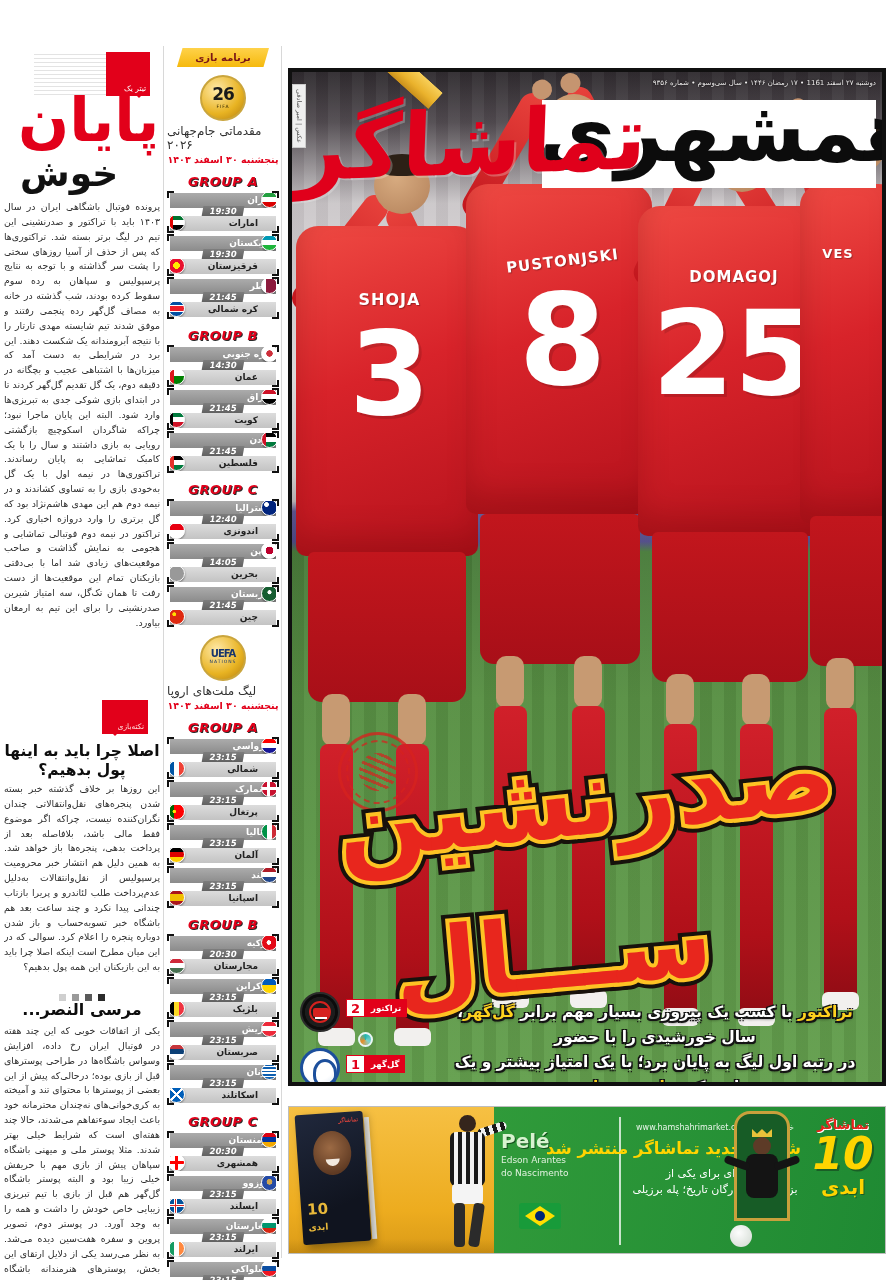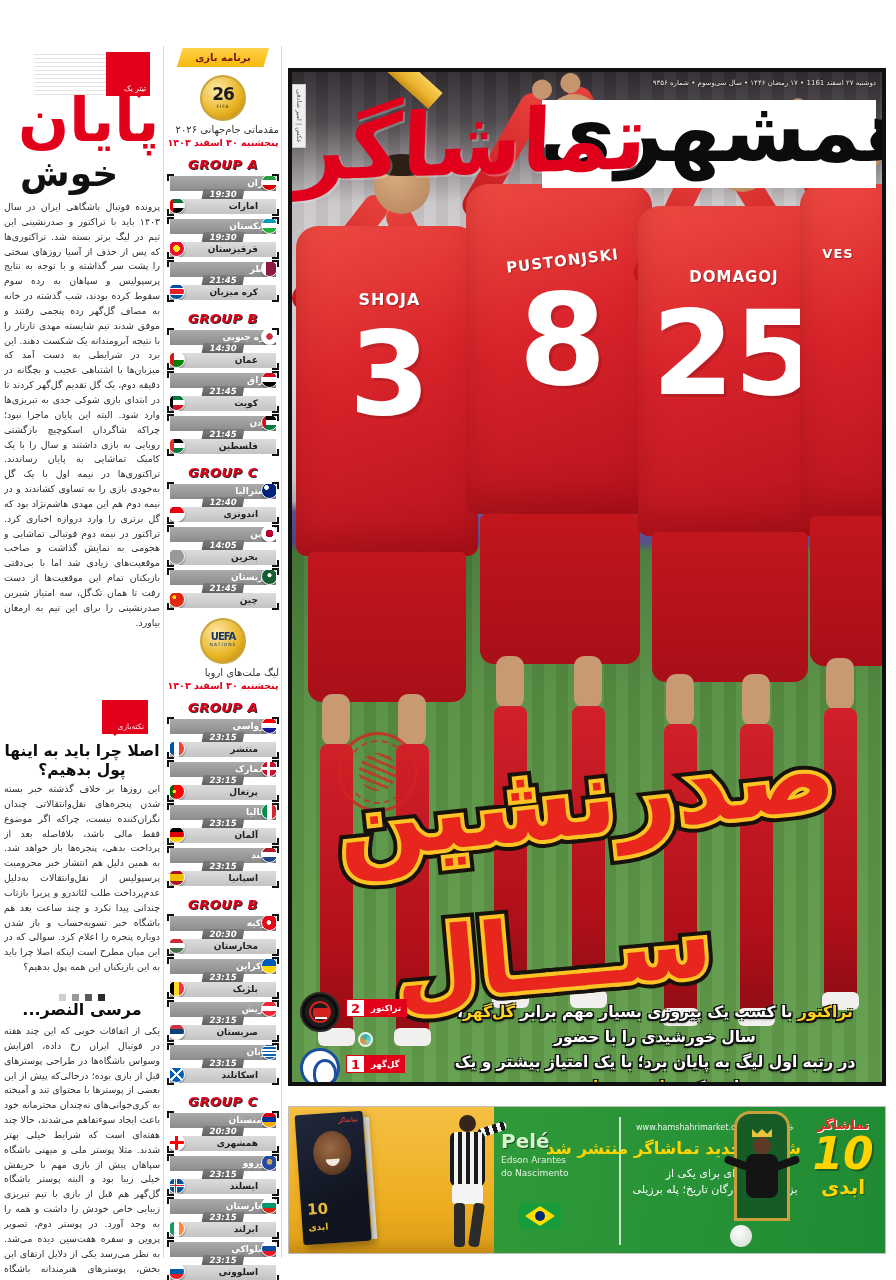--- a/index.html
+++ b/index.html
@@ -43,21 +43,21 @@
     color:#7a1616; font-weight:bold; font-size:10px; text-align:center; padding:4px 0;
     clip-path:polygon(6% 0,100% 0,94% 100%,0 100%); }
   .tsec { margin-top:6px; }
   .tbadge { width:46px; height:46px; margin:8px auto 3px; border-radius:50%;
     background:radial-gradient(circle at 35% 30%, #ffe9a8, #e8b322 60%, #b27c10);
     border:2px solid #caa53d; position:relative; text-align:center; }
   .tbadge .b26 { display:block; font-size:17px; font-weight:bold; color:#1a1a1a; margin-top:7px; letter-spacing:-1px;}
   .tbadge .bf { display:block; font-size:4.5px; color:#3a2c00; letter-spacing:1px; }
   .tbadge.uefa .b26 { font-size:10px; margin-top:11px; color:#17356b; }
   .tbadge.uefa .bf { font-size:4.5px; color:#17356b; }
-  .tcap { text-align:right; font-size:10px; color:#333; }
+  .tcap { text-align:left; font-size:12px; color:#333; }
   .tdate { text-align:center; font-size:9.5px; font-weight:bold; color:#e2001a; margin-top:2px; }
   .glabel { text-align:center; font-size:13px; font-weight:bold; color:#e2001a;
     text-shadow:1px 1px 0 #2a2a2a; margin:9px 0 2px; font-style:italic; letter-spacing:.5px;
     font-family:"DejaVu Sans", sans-serif; }
   .match { position:relative; height:42px; margin-bottom:1px;
     background:
       linear-gradient(#111,#111) left top / 7px 2px no-repeat,
       linear-gradient(#111,#111) left top / 2px 7px no-repeat,
       linear-gradient(#111,#111) right top / 7px 2px no-repeat,
       linear-gradient(#111,#111) right top / 2px 7px no-repeat,
@@ -291,21 +291,21 @@
             <div class="tbar t2"><span class="flagc" style="background: linear-gradient(90deg, rgb(224, 0, 0) 28%, transparent 28%), linear-gradient(rgb(0, 115, 47) 33%, rgb(255, 255, 255) 33%, rgb(255, 255, 255) 66%, rgb(0, 0, 0) 66%);"></span><span>امارات</span></div>
           </div>
           <div class="match">
             <div class="tbar t1"><span>ازبکستان</span><span class="flagc" style="background: linear-gradient(rgb(0, 153, 181) 33%, rgb(255, 255, 255) 33%, rgb(255, 255, 255) 66%, rgb(30, 181, 58) 66%);"></span></div>
             <div class="mtime">19:30</div>
             <div class="tbar t2"><span class="flagc" style="background: radial-gradient(circle, rgb(255, 239, 0) 30%, rgb(232, 17, 45) 34%);"></span><span>قرقیزستان</span></div>
           </div>
           <div class="match">
             <div class="tbar t1"><span>قطر</span><span class="flagc" style="background: linear-gradient(90deg, rgb(255, 255, 255) 30%, rgb(141, 27, 61) 30%);"></span></div>
             <div class="mtime">21:45</div>
-            <div class="tbar t2"><span class="flagc" style="background: linear-gradient(rgb(2, 79, 162) 25%, rgb(255, 255, 255) 25%, rgb(255, 255, 255) 32%, rgb(237, 28, 39) 32%, rgb(237, 28, 39) 68%, rgb(255, 255, 255) 68%, rgb(255, 255, 255) 75%, rgb(2, 79, 162) 75%);"></span><span>کره میزبان</span></div>
+            <div class="tbar t2"><span class="flagc" style="background: linear-gradient(rgb(2, 79, 162) 25%, rgb(255, 255, 255) 25%, rgb(255, 255, 255) 32%, rgb(237, 28, 39) 32%, rgb(237, 28, 39) 68%, rgb(255, 255, 255) 68%, rgb(255, 255, 255) 75%, rgb(2, 79, 162) 75%);"></span><span>کره شمالی</span></div>
           </div>
           <div class="glabel">GROUP B</div>
           <div class="match">
             <div class="tbar t1"><span>کره جنوبی</span><span class="flagc" style="background: radial-gradient(circle, rgb(205, 46, 58) 28%, rgb(255, 255, 255) 32%);"></span></div>
             <div class="mtime">14:30</div>
             <div class="tbar t2"><span class="flagc" style="background: linear-gradient(90deg, rgb(219, 22, 27) 30%, transparent 30%), linear-gradient(rgb(255, 255, 255) 50%, rgb(0, 128, 0) 50%);"></span><span>عمان</span></div>
           </div>
           <div class="match">
             <div class="tbar t1"><span>عراق</span><span class="flagc" style="background: linear-gradient(rgb(206, 17, 38) 33%, rgb(255, 255, 255) 33%, rgb(255, 255, 255) 66%, rgb(0, 0, 0) 66%);"></span></div>
             <div class="mtime">21:45</div>
@@ -337,21 +337,21 @@
           <div class="tbadge uefa">
             <div class="b26">UEFA</div>
             <div class="bf">NATIONS</div>
           </div>
           <div class="tcap">لیگ ملت‌های اروپا</div>
           <div class="tdate">پنجشنبه ۳۰ اسفند ۱۴۰۳</div>
           <div class="glabel">GROUP A</div>
           <div class="match">
             <div class="tbar t1"><span>کرواسی</span><span class="flagc" style="background: linear-gradient(rgb(255, 0, 0) 33%, rgb(255, 255, 255) 33%, rgb(255, 255, 255) 66%, rgb(23, 23, 150) 66%);"></span></div>
             <div class="mtime">23:15</div>
-            <div class="tbar t2"><span class="flagc" style="background: linear-gradient(90deg, rgb(0, 85, 164) 33%, rgb(255, 255, 255) 33%, rgb(255, 255, 255) 66%, rgb(239, 65, 53) 66%);"></span><span>منتشر</span></div>
+            <div class="tbar t2"><span class="flagc" style="background: linear-gradient(90deg, rgb(0, 85, 164) 33%, rgb(255, 255, 255) 33%, rgb(255, 255, 255) 66%, rgb(239, 65, 53) 66%);"></span><span>شمالی</span></div>
           </div>
           <div class="match">
             <div class="tbar t1"><span>دانمارک</span><span class="flagc" style="background: linear-gradient(90deg, transparent 36%, rgb(255, 255, 255) 36%, rgb(255, 255, 255) 52%, transparent 52%), linear-gradient(transparent 42%, rgb(255, 255, 255) 42%, rgb(255, 255, 255) 58%, transparent 58%), linear-gradient(rgb(200, 16, 46), rgb(200, 16, 46));"></span></div>
             <div class="mtime">23:15</div>
             <div class="tbar t2"><span class="flagc" style="background: radial-gradient(circle at 35% 50%, rgb(255, 230, 0) 12%, transparent 16%), linear-gradient(90deg, rgb(0, 102, 0) 35%, rgb(255, 0, 0) 35%);"></span><span>پرتغال</span></div>
           </div>
           <div class="match">
             <div class="tbar t1"><span>ایتالیا</span><span class="flagc" style="background: linear-gradient(90deg, rgb(0, 146, 70) 33%, rgb(255, 255, 255) 33%, rgb(255, 255, 255) 66%, rgb(206, 43, 55) 66%);"></span></div>
             <div class="mtime">23:15</div>
             <div class="tbar t2"><span class="flagc" style="background: linear-gradient(rgb(0, 0, 0) 33%, rgb(221, 0, 0) 33%, rgb(221, 0, 0) 66%, rgb(255, 206, 0) 66%);"></span><span>آلمان</span></div>

